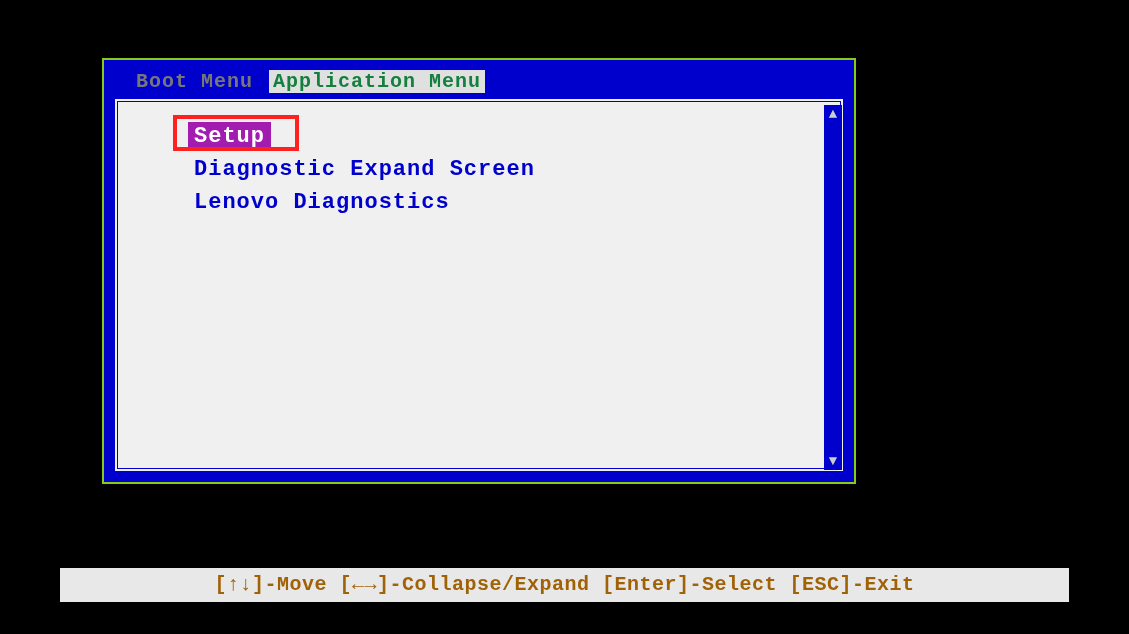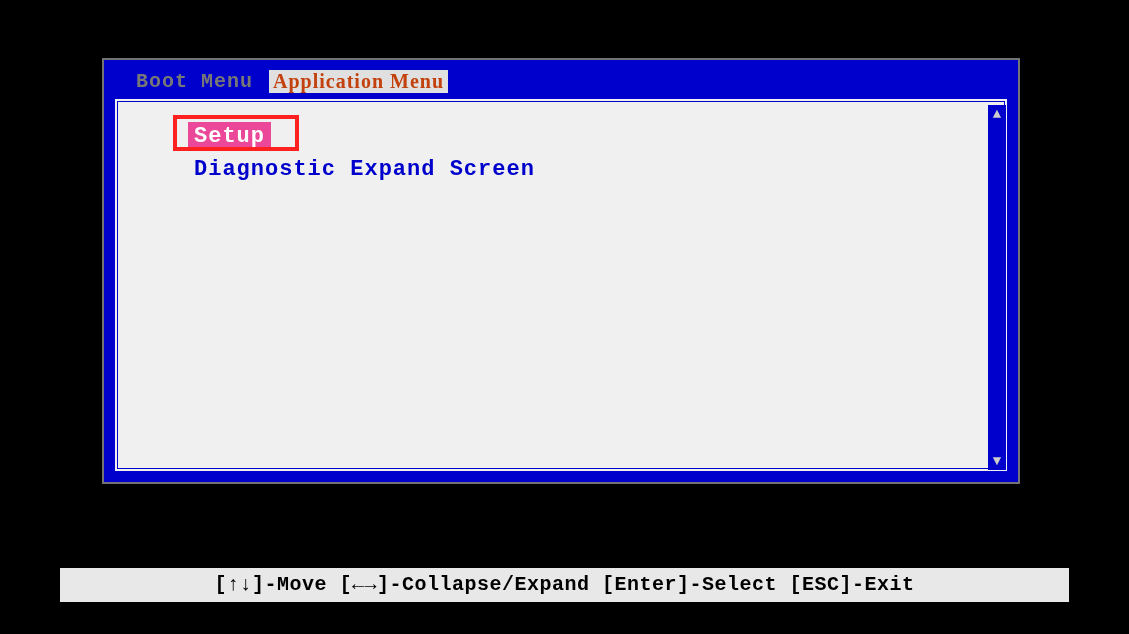--- a/index.html
+++ b/index.html
@@ -15,47 +15,46 @@
       font-family: 'Courier New', monospace;
       font-weight: bold;
       overflow: hidden;
       position: relative;
     }
     
     .bios-window {
       position: absolute;
       top: 58px;
       left: 102px;
-      width: 918px;
+      width: 754px;
       height: 426px;
       background: #0000cc;
-      border: 2px solid #737373;
+      border: 2px solid #84cc16;
     }
     
     .tab-row {
       position: absolute;
       top: 10px;
       left: 28px;
       display: flex;
       gap: 12px;
       font-size: 20px;
       z-index: 10;
     }
     
     .tab {
       color: #777;
       padding: 0 4px;
       letter-spacing: 1px;
     }
     
     .tab.active {
       background: #e0e0e0;
-      color: #c2410c;
+      color: #15803d;
       font-weight: bold;
-      font-family: Liberation Serif, serif;
     }
     
     .content-panel {
       position: absolute;
       top: 38px;
       left: 10px;
       right: 10px;
       bottom: 10px;
       background: #f0f0f0;
       border: 4px double #0000cc;
@@ -65,21 +64,21 @@
     .menu-item {
       font-size: 22px;
       color: #0000cc;
       margin-bottom: 4px;
       letter-spacing: 1px;
       display: inline-block;
       padding: 2px 6px;
     }
     
     .menu-item.selected {
-      background: #ec4899;
+      background: #a21caf;
       color: #fff;
     }
     
     .highlight-box {
       position: absolute;
       top: 55px;
       left: 69px;
       width: 126px;
       height: 36px;
       border: 4px solid #ff2020;
@@ -119,21 +118,21 @@
       text-align: center;
       line-height: 18px;
     }
     
     .help-bar {
       position: absolute;
       bottom: 32px;
       left: 60px;
       right: 60px;
       background: #e8e8e8;
-      color: #000000;
+      color: #a16207;
       font-size: 20px;
       text-align: center;
       padding: 3px 0;
       letter-spacing: 0.5px;
       line-height: 1.4;
     }
   </style>
 </head>
 <body>
 
@@ -144,20 +143,23 @@
     <span class="tab active">Application Menu</span>
   </div>
 
   <div class="content-panel">
     <div>
       <span class="menu-item selected">Setup</span>
     </div>
     <div>
       <span class="menu-item">Diagnostic Expand Screen</span>
     </div>
+    <div>
+      <span class="menu-item">Lenovo Diagnostics</span>
+    </div>
   </div>
 
   <div class="highlight-box"></div>
 
   <div class="scrollbar-track">
     <div class="scroll-arrow-up">▲</div>
     <div class="scroll-arrow-down">▼</div>
   </div>
 
 </div>

